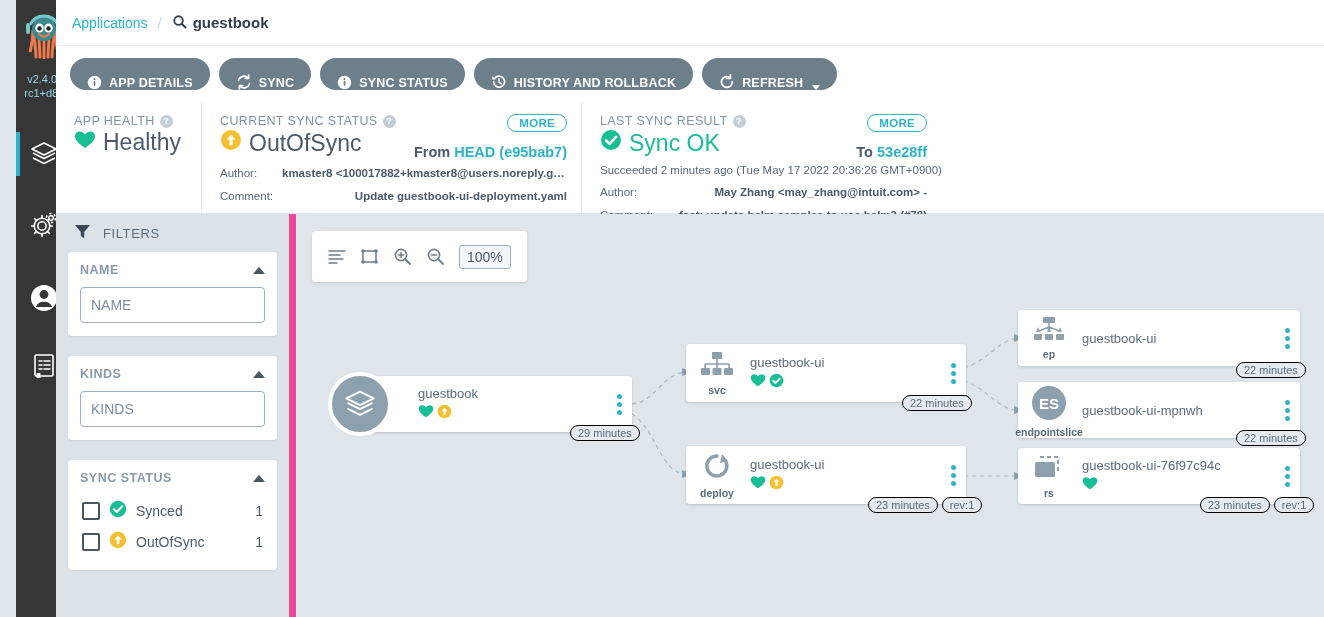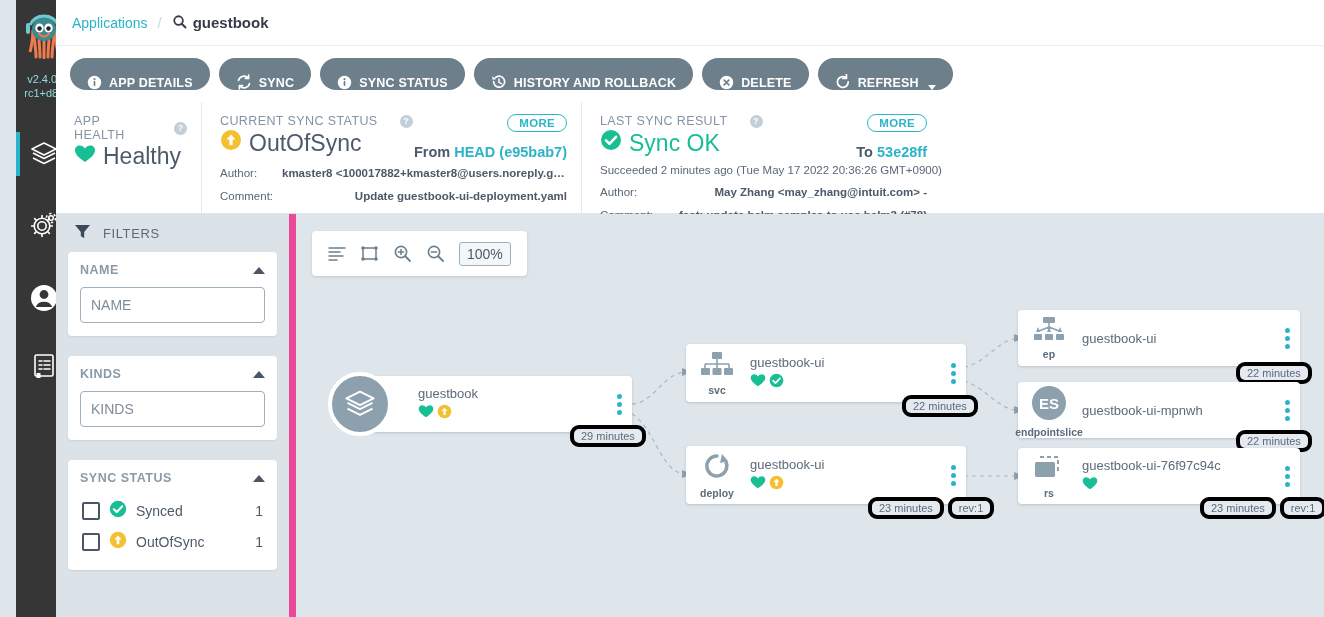--- a/index.html
+++ b/index.html
@@ -77,21 +77,21 @@
     background: #fff; border-bottom: 1px solid #dde5ea;
     display: flex;
   }
   .sum-col { position: relative; padding: 12px 14px 0 18px; }
   .sum-col + .sum-col { border-left: 1px solid #e3eaee; }
   .col-health { width: 145px; }
   .col-sync   { width: 380px; }
   .col-last   { width: 360px; }
   .sum-label {
     font-size: 12.5px; color: #8294a5; letter-spacing: .4px;
-    display: flex; align-items: center; gap: 22px;
+    display: flex; align-items: center; gap: 5px;
   }
   .qmark {
     display: inline-flex; align-items: center; justify-content: center;
     width: 13px; height: 13px; border-radius: 50%;
     background: #c4ced6; color: #fff; font-size: 9px; font-weight: bold;
   }
   .sum-value {
     font-size: 23px; color: #4d5a6b; margin-top: 1px;
     display: flex; align-items: center; gap: 7px; font-weight: normal;
   }
@@ -156,21 +156,21 @@
   }
   .frow .name { flex: 1; }
   .frow .cnt { color: #4d5a6b; }
 
   
   .graph {
     position: absolute; left: 296px; top: 214px; width: 1028px; height: 403px;
     background: #dee6eb; overflow: hidden;
   }
   .graph-toolbar {
-    position: absolute; left: 16px; top: 17px; height: 45px;
+    position: absolute; left: 16px; top: 17px; height: 51px;
     background: #fff; border-radius: 4px; box-shadow: 0 1px 3px rgba(0,0,0,.13);
     display: flex; align-items: center; gap: 14px; padding: 16px 16px;
   }
   .tb-btn { display: flex; align-items: center; cursor: pointer; }
   .zoomval {
     border: 1px solid #9fb0bd; border-radius: 3px; background: #f4f7f9;
     font-size: 14px; color: #4d5a6b; padding: 3px 7px; cursor: text;
   }
 
   .node {
@@ -199,21 +199,21 @@
     position: absolute; left: -32px; top: -4px;
     width: 64px; height: 64px; border-radius: 50%;
     background: #8da0ae; border: 4px solid #fff;
     display: flex; align-items: center; justify-content: center;
   }
 
   .tag-row {
     position: absolute; display: flex; gap: 4px;
   }
   .tag {
-    background: #e4eaef; border: 4px solid #000000; border-radius: 9px;
+    background: #e4eaef; border: 1px solid #000000; border-radius: 9px;
     font-size: 11px; color: #5b6b7b; padding: 1px 7px; white-space: nowrap;
   }
 
   svg.edges { position: absolute; left: 0; top: 0; width: 1028px; height: 403px; }
 </style>
 </head>
 <body>
 
 <div id="app">
 
@@ -333,29 +333,20 @@
       <span class="ic">
         <svg width="16" height="16" viewBox="0 0 16 16">
             <path d="M2.6 7.6 a5.5 5.5 0 1 0 1.8 -4" stroke="#fff" stroke-width="1.7" fill="none" stroke-linecap="round"></path>
             <path d="M1.2 2.2 l0.3 3.6 l3.5 -0.5" fill="#fff"></path>
             <path d="M8 5 v3.3 l2.3 1.4" stroke="#fff" stroke-width="1.5" fill="none" stroke-linecap="round"></path>
           </svg>
       </span>
       <span>HISTORY AND ROLLBACK</span>
     </div>
 
-    <div class="btn">
-      <span class="ic">
-        <svg width="15" height="15" viewBox="0 0 16 16">
-            <circle cx="8" cy="8" r="7.2" fill="#fff"></circle>
-            <path d="M5.5 5.5 L10.5 10.5 M10.5 5.5 L5.5 10.5" stroke="#6d7f8b" stroke-width="1.8" stroke-linecap="round"></path>
-          </svg>
-      </span>
-      <span>DELETE</span>
-    </div>
 
     <div class="btn">
       <span class="ic">
         <svg width="16" height="16" viewBox="0 0 16 16">
             <path d="M13.2 8 a5.4 5.4 0 1 1 -2.3 -4.4" stroke="#fff" stroke-width="1.8" fill="none" stroke-linecap="round"></path>
             <path d="M11.4 0.8 l0 3.6 l-3.6 0" stroke="#fff" stroke-width="1.8" fill="none" stroke-linecap="round" stroke-linejoin="round"></path>
           </svg>
       </span>
       <span>REFRESH</span>
       <span class="caret-down"></span>

